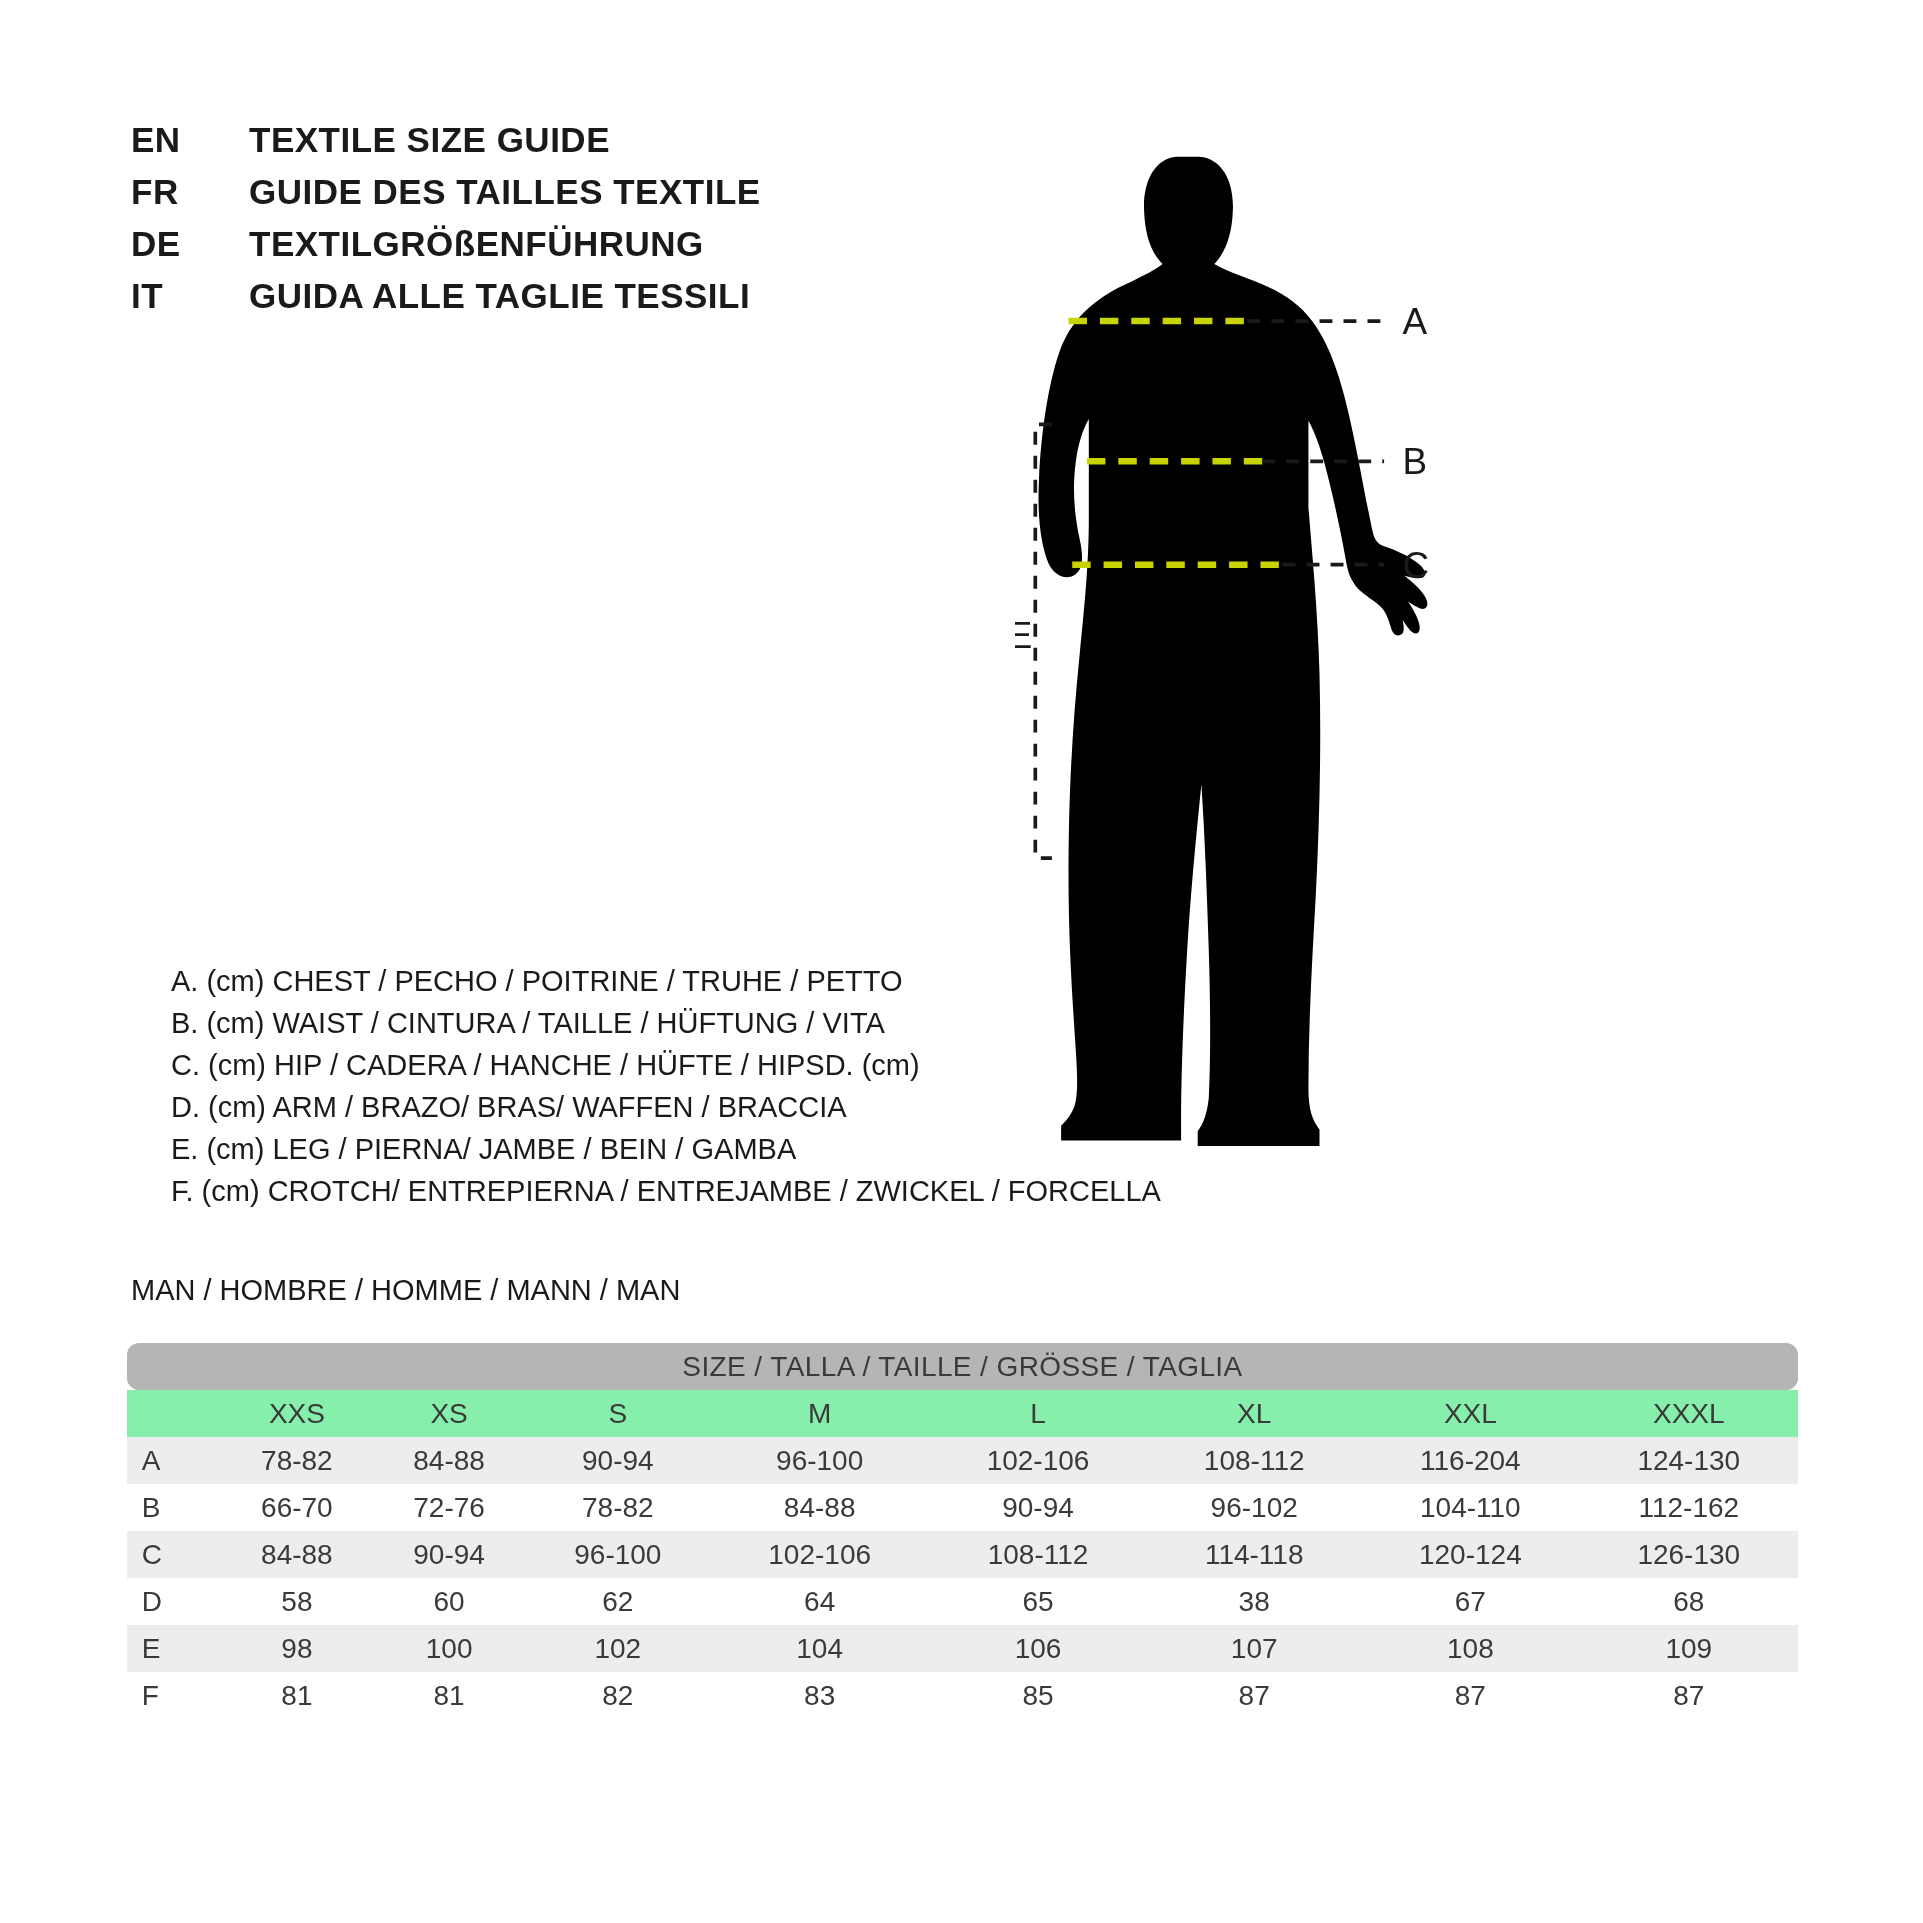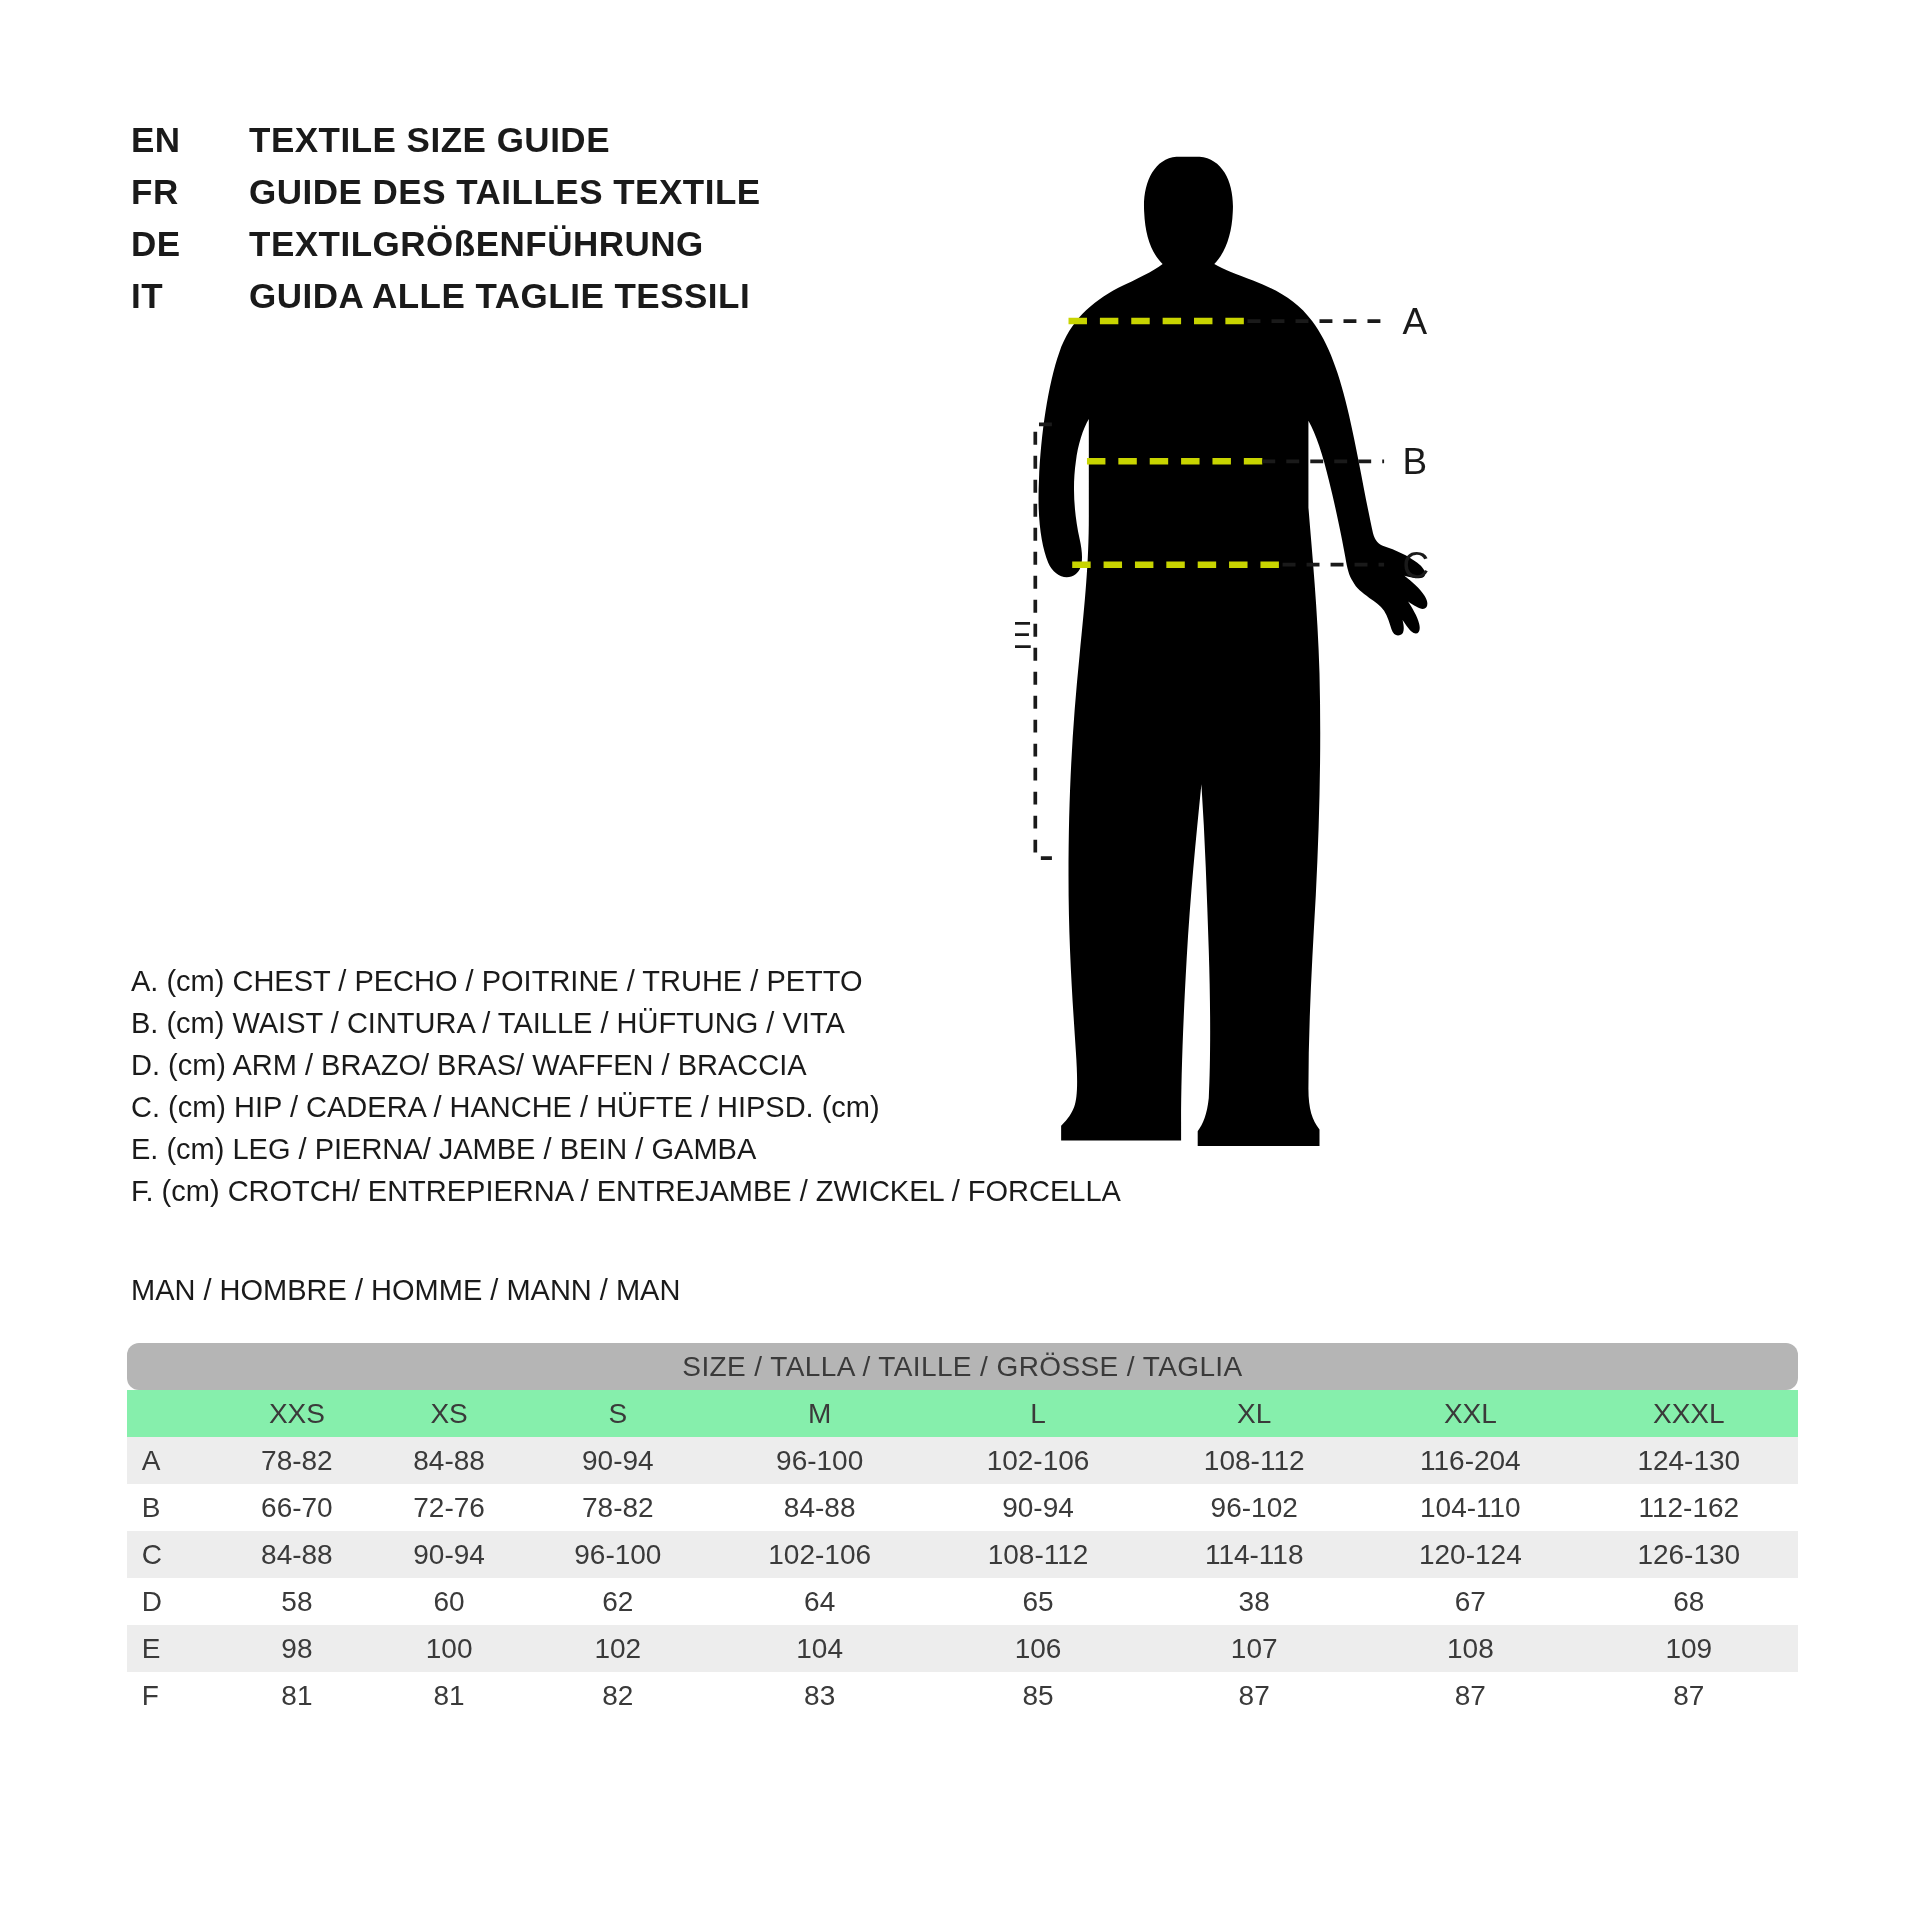--- a/index.html
+++ b/index.html
@@ -45,20 +45,21 @@
   #legend-block {
     position: absolute;
     left: 131px;
     top: 960px;
   }
   .legend-row {
     font-size: 29px;
     line-height: 42px;
     color: #1a1a1a;
     white-space: nowrap;
+    margin-left: 40px;
   }
 
   #gender-label {
     position: absolute;
     left: 131px;
     top: 1274px;
     font-size: 29px;
     color: #1a1a1a;
     white-space: nowrap;
   }
@@ -136,22 +137,22 @@
   </div>
   <div class="lang-row">
     <div class="lang-code">IT</div>
     <div class="lang-title">GUIDA ALLE TAGLIE TESSILI</div>
   </div>
 </div>
 
 <div id="legend-block">
   <div class="legend-row">A. (cm) CHEST / PECHO / POITRINE / TRUHE / PETTO</div>
   <div class="legend-row">B. (cm) WAIST / CINTURA / TAILLE / HÜFTUNG / VITA</div>
+  <div class="legend-row">C. (cm) HIP / CADERA / HANCHE / HÜFTE / HIPSD. (cm)</div>
   <div class="legend-row">D. (cm) ARM / BRAZO/ BRAS/ WAFFEN / BRACCIA</div>
-  <div class="legend-row">C. (cm) HIP / CADERA / HANCHE / HÜFTE / HIPSD. (cm)</div>
   <div class="legend-row">E. (cm) LEG / PIERNA/ JAMBE / BEIN / GAMBA</div>
   <div class="legend-row">F. (cm) CROTCH/ ENTREPIERNA / ENTREJAMBE / ZWICKEL / FORCELLA</div>
 </div>
 
 <div id="gender-label">MAN / HOMBRE / HOMME / MANN / MAN</div>
 
 <div id="diagram">
   <svg width="812" height="1135" viewBox="0 0 880 1230" xmlns="http://www.w3.org/2000/svg">
 
     <g>

